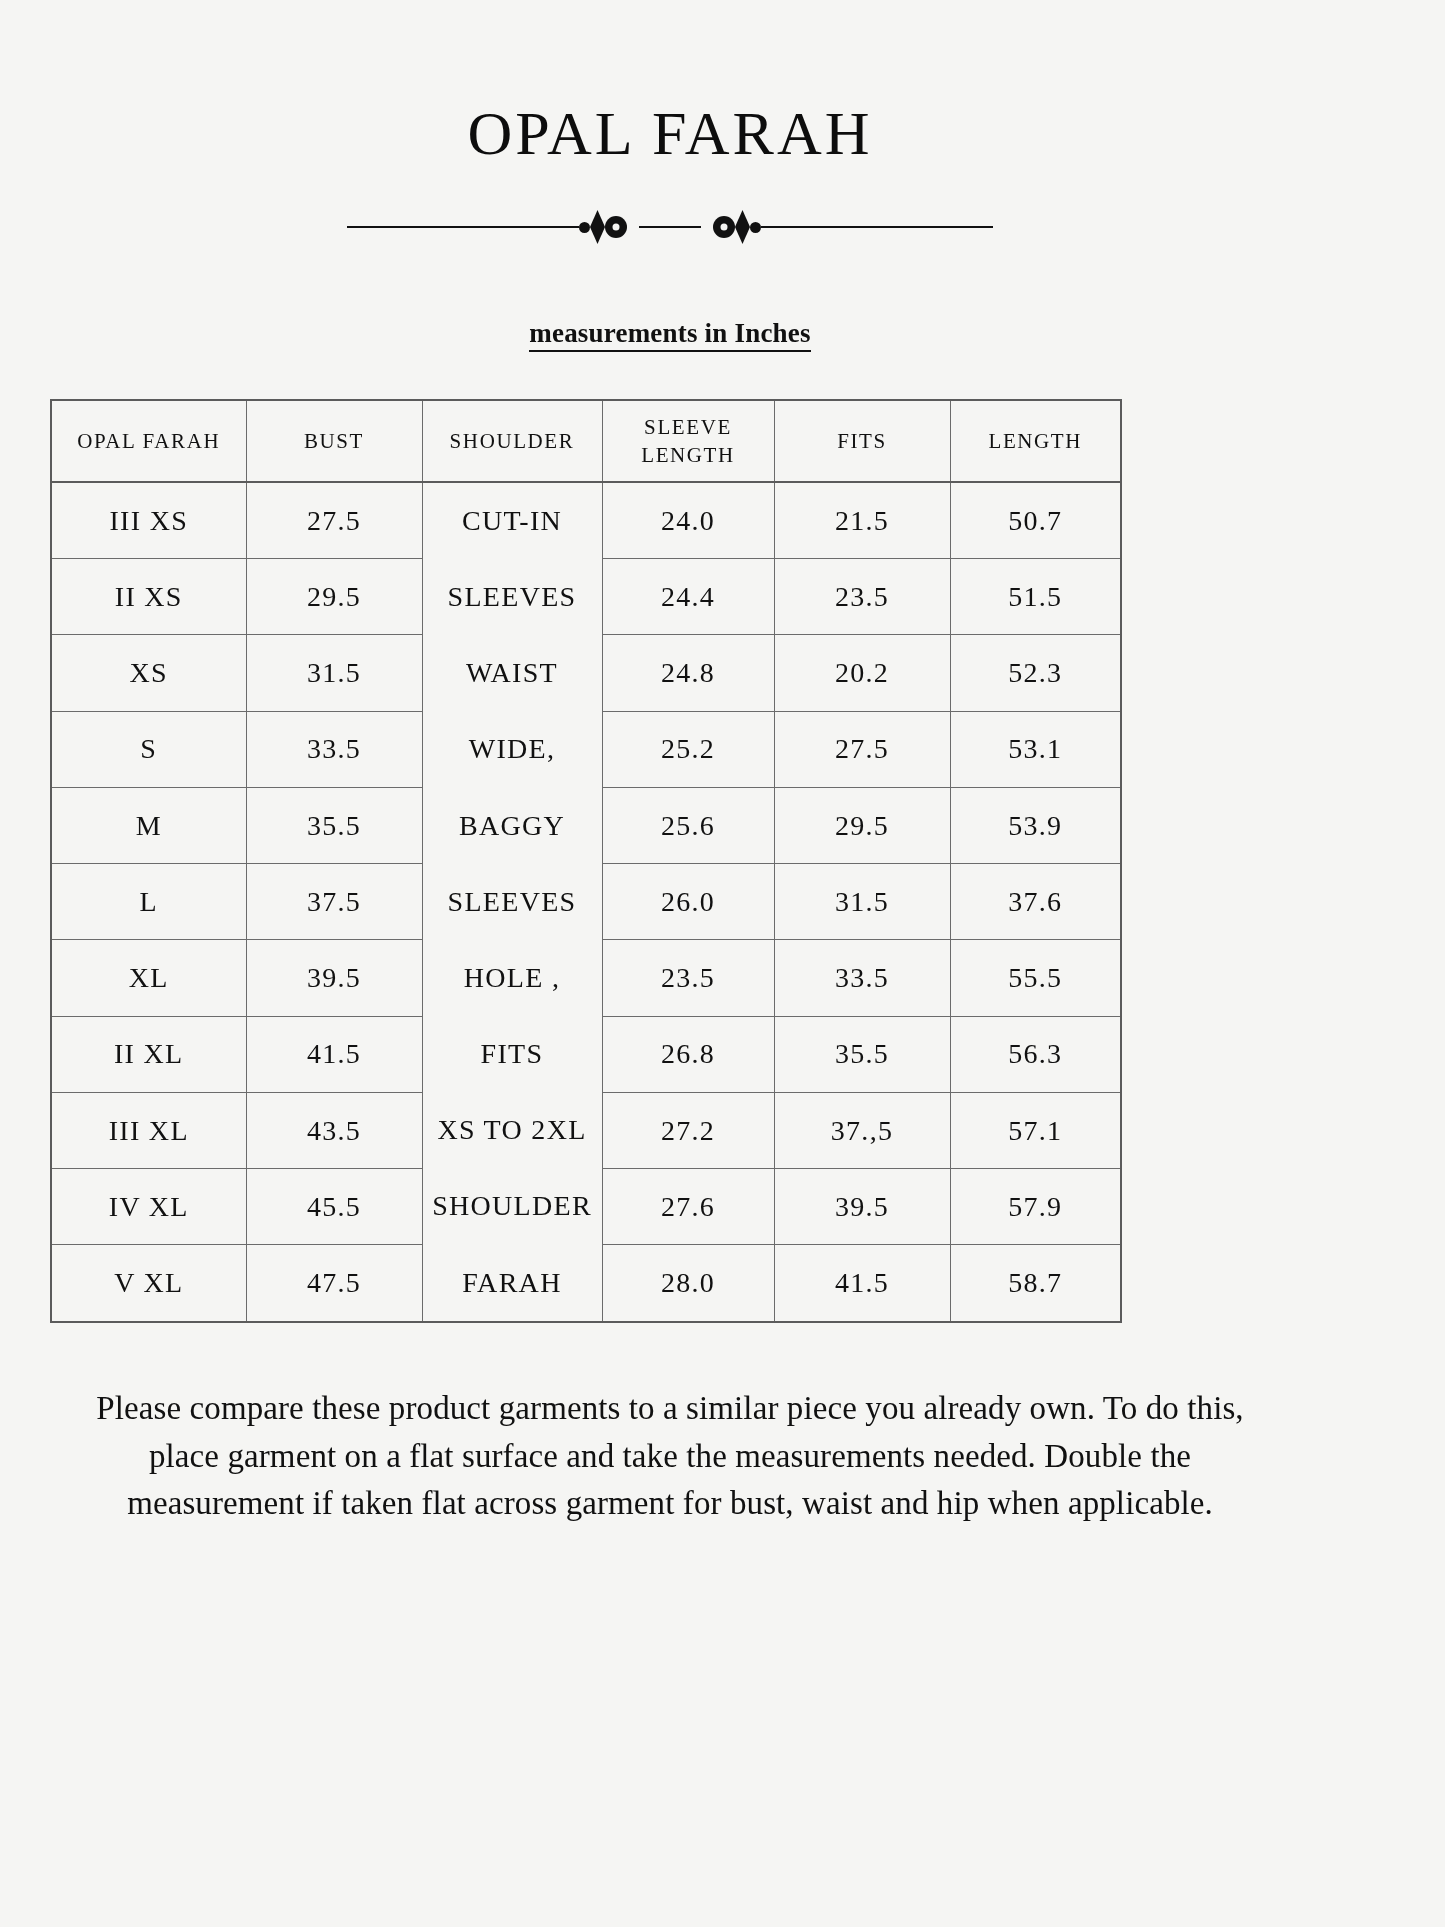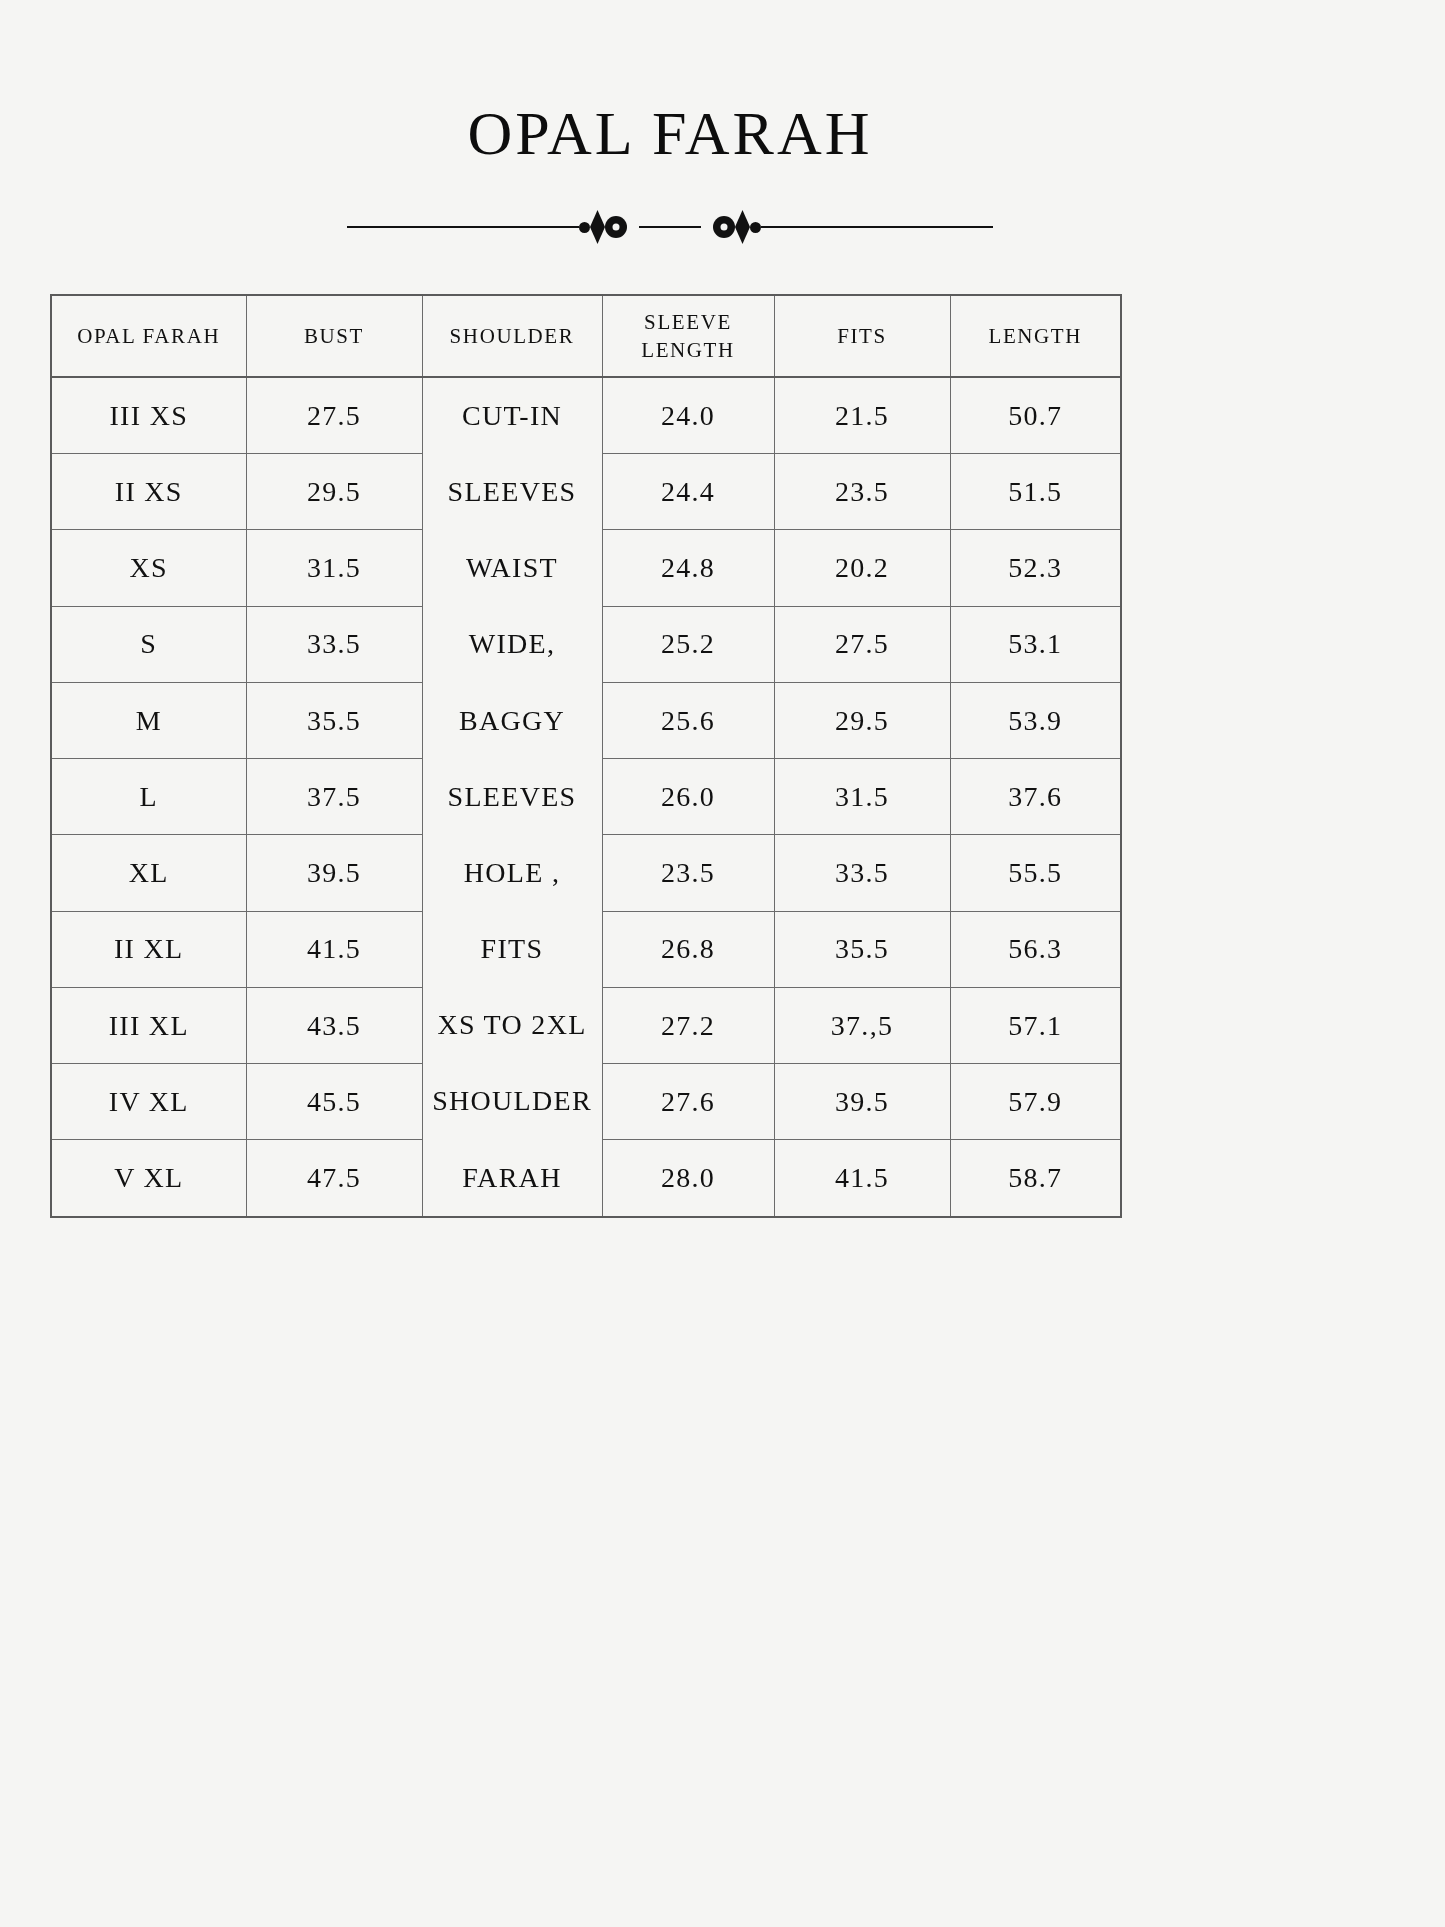--- a/index.html
+++ b/index.html
@@ -172,20 +172,23 @@
     <div class="orn-eye"></div>
     <div class="orn-gap"></div>
     <div class="divider-line short"></div>
     <div class="orn-gap"></div>
     <div class="orn-eye"></div>
     <div class="orn-diamond"></div>
     <div class="orn-dot"></div>
     <div class="divider-line"></div>
   </div>
 
+  <div class="subtitle">
+    <span>measurements in Inches</span>
+  </div>
 
   <div class="table-wrap">
     <table class="size-table">
       <colgroup>
         <col class="c-size">
           <col class="c-bust">
           <col class="c-shoulder">
         <col class="c-sleeve">
           <col class="c-waist">
           <col class="c-length">
@@ -288,14 +291,15 @@
             <td class="size-cell">V XL</td>
             <td class="num-cell">47.5</td>
             <td class="num-cell">28.0</td>
             <td class="num-cell">41.5</td>
             <td class="num-cell">58.7</td>
           </tr>
         </tbody>
     </table>
   </div>
 
+  <p class="footer-note">Please compare these product garments to a similar piece you already own.  To do this, place garment on a flat surface and take the measurements needed. Double the measurement if taken flat across garment for bust, waist and hip when applicable.</p>
 
 </div>
 
 </body></html>

